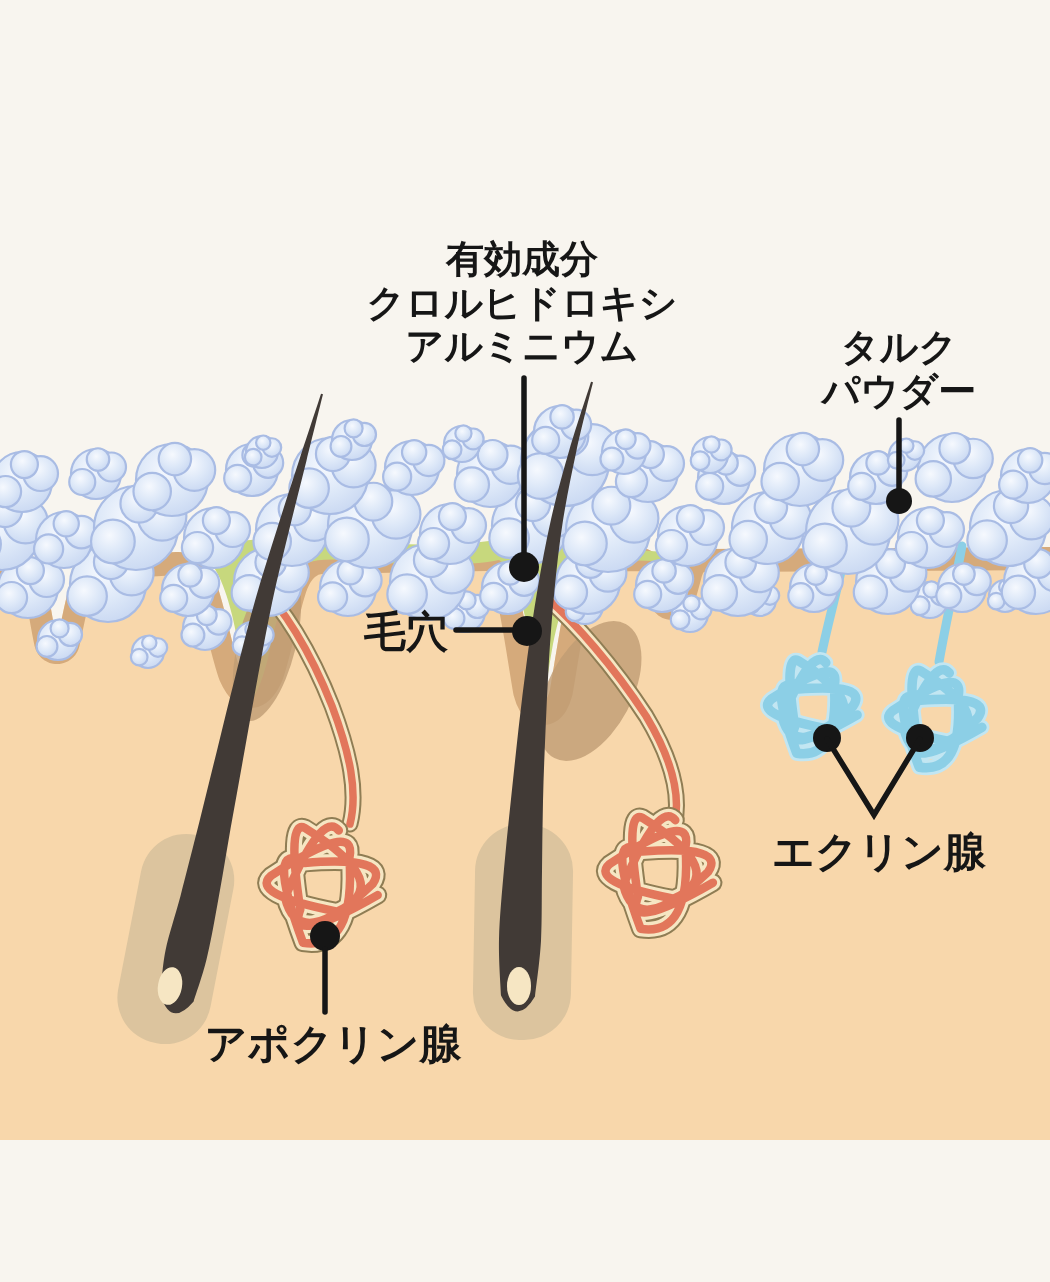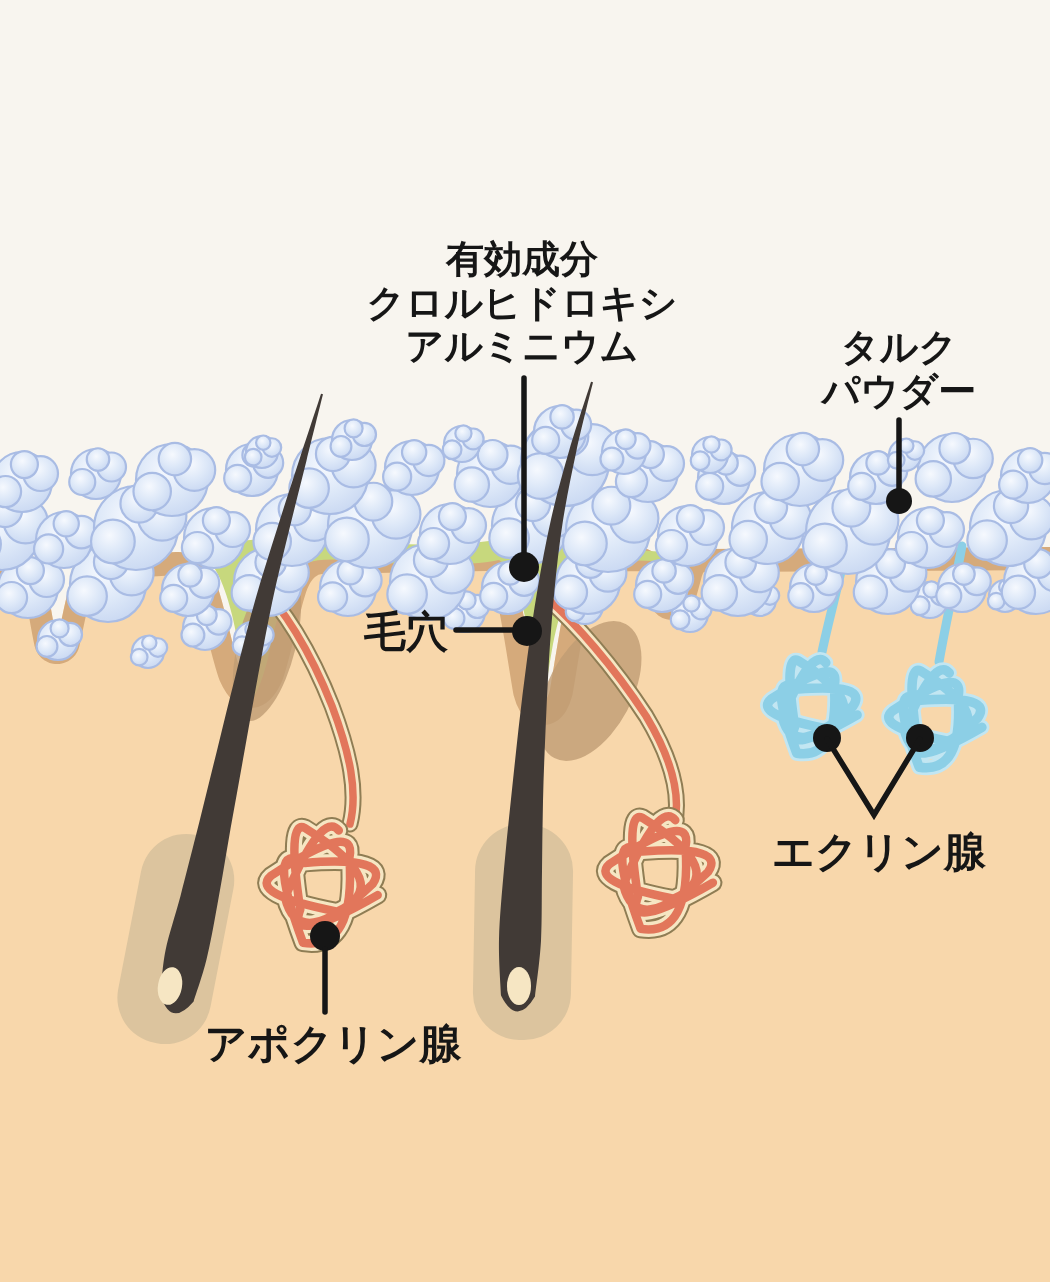--- a/index.html
+++ b/index.html
@@ -1,16 +1,16 @@
 <!DOCTYPE html>
 <html style="--c-background: #f8f5ef; --c-skin: #f8d7ab; --c-epidermis: #d5aa7b; --c-sheath: #dcc49e; --c-sebaceous: #bf9c74; --c-green: #c7d87d; --c-hair: #413a36; --c-apocrine: #e2765b; --c-casing: #f6e6c3; --c-casing_edge: #8f7d54; --c-eccrine: #8ccfe6; --c-eccrine_light: #c2e6f2; --c-powder_fill: #dde8f8; --c-powder_hilite: #f6f9fe; --c-powder_deep: #c9d8f2; --c-powder_edge: #a9bce4; --c-callout: #161616;"><head>
 <meta charset="utf-8">
 <style>
   html,body{margin:0;padding:0;background:#f8f5ef;}
-  .stage{width:1050px;height:1282px;position:relative;overflow:hidden;}
+  .stage{width:1050px;height:1140px;position:relative;overflow:hidden;}
   svg{display:block;}
   text{font-family:"Liberation Sans","DejaVu Sans",sans-serif;font-weight:700;fill:var(--c-callout,#161616);}
   .lbl-s{font-size:38px;}
   .lbl-m{font-size:42px;}
   .callout-line{stroke:var(--c-callout,#161616);stroke-width:5.5;fill:none;stroke-linecap:round;}
   .callout-dot{fill:var(--c-callout,#161616);}
 </style>
 </head>
 <body>
 

